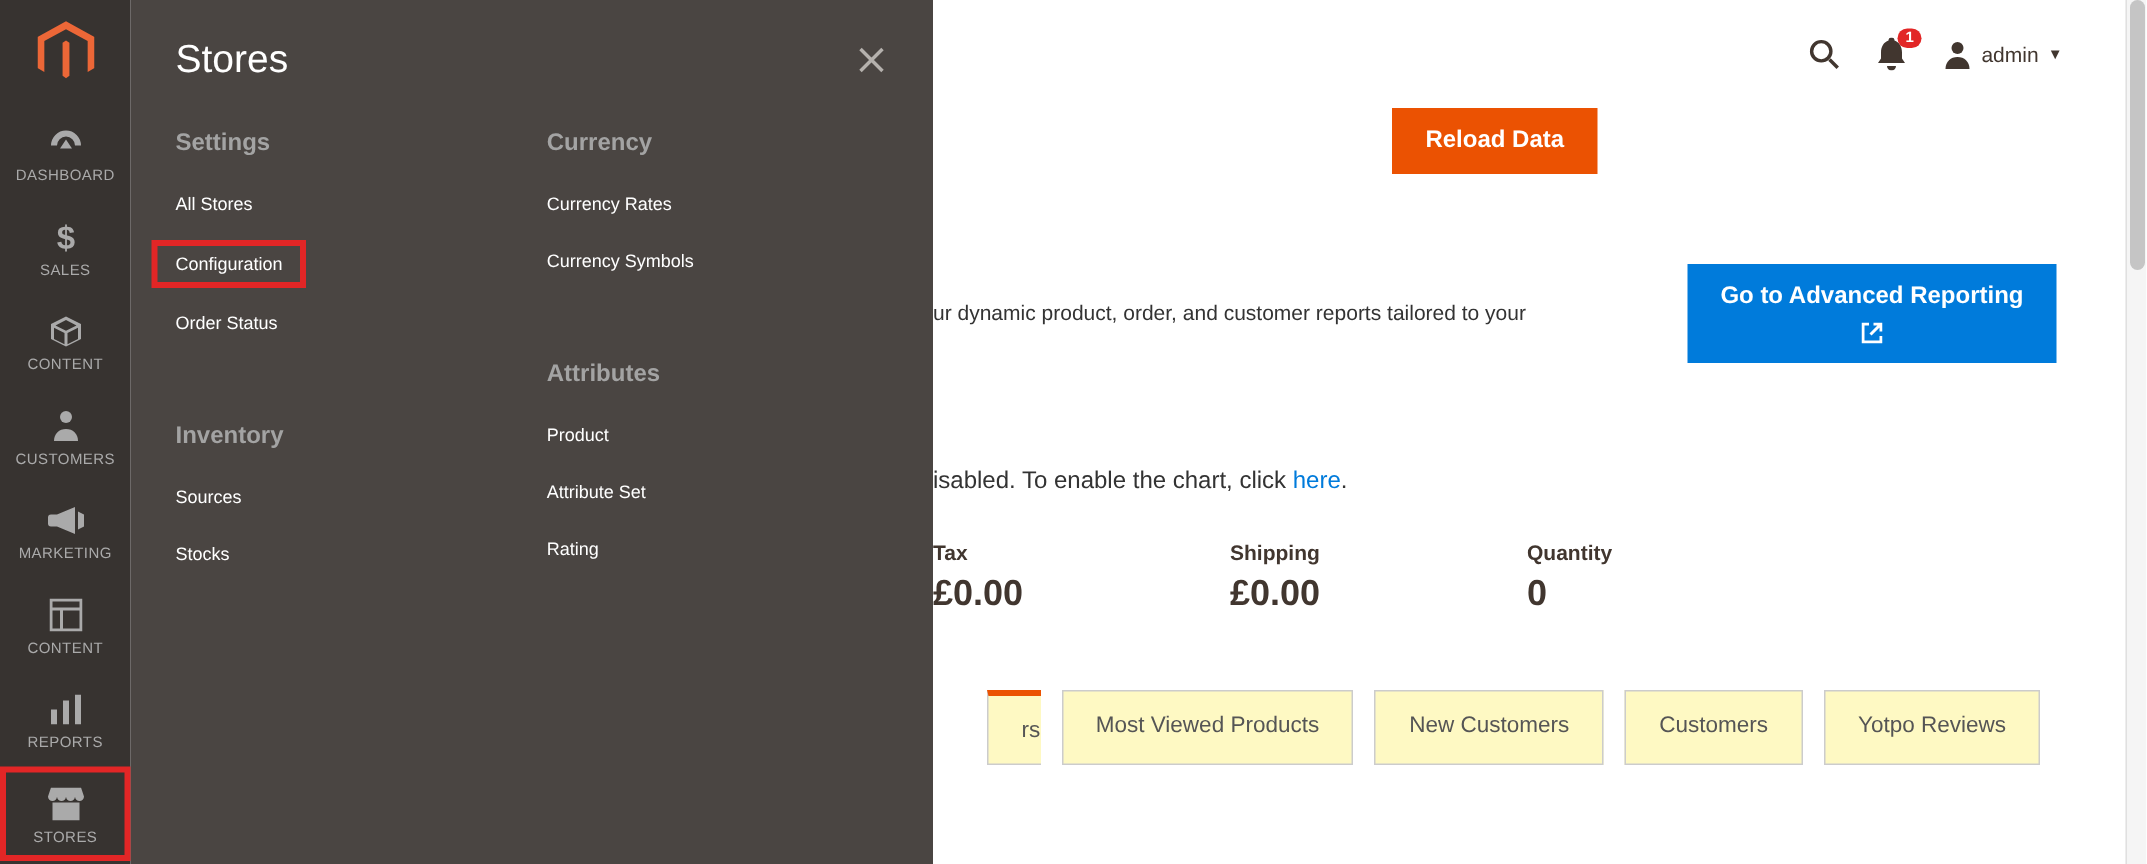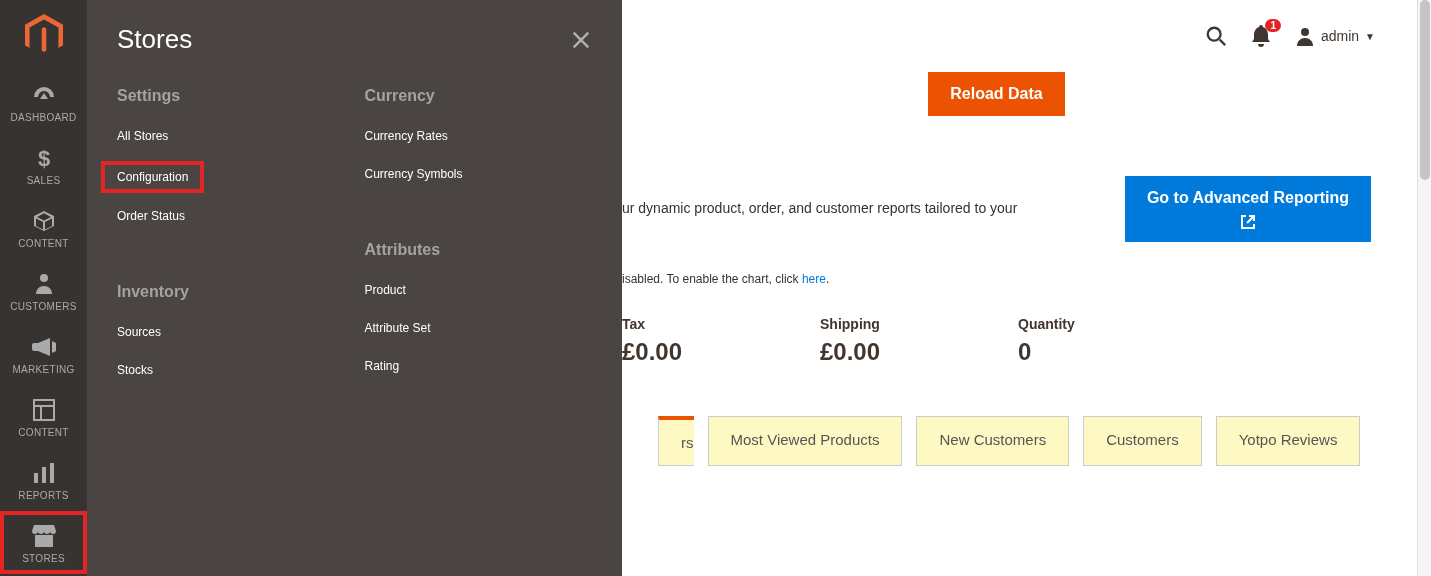--- a/index.html
+++ b/index.html
@@ -38,21 +38,21 @@
     .user-wrap { gap: 6px; font-size: 14px; color: #41362f; }
     .user-wrap .caret { font-size: 10px; }
 
     .title-row { display: flex; justify-content: center; padding-right: 40px; margin-bottom: 30px; }
     .btn-orange { background: #eb5202; color: #fff; font-size: 16px; font-weight: 600; padding: 13px 22px; border: none; cursor: pointer; }
     .btn-blue { background: #007bdb; color: #fff; font-size: 16px; font-weight: 600; padding: 13px 22px; border: none; cursor: pointer; display: inline-flex; align-items: center; gap: 8px; flex-direction: column; }
 
     .adv-row { display: flex; justify-content: space-between; align-items: center; padding: 30px 40px 30px 0; line-height: 1.7; gap: 19px; }
     .adv-text { font-size: 14px; color: #333; }
 
-    .chart-note { font-size: 12px; color: #333; margin-bottom: 30px; }
+    .chart-note { font-size: 16px; color: #333; margin-bottom: 30px; margin-top: 40px; }
     .chart-note a { color: #007bdb; cursor: pointer; text-decoration: none; }
 
     .metrics { display: flex; gap: 28px; margin-bottom: 50px; }
     .metric { min-width: 170px; }
     .metric .mlabel { font-size: 14px; font-weight: 700; color: #41362f; margin-bottom: 6px; }
     .metric .mvalue { font-size: 24px; font-weight: 700; color: #41362f; }
 
     .tabs { display: flex; gap: 14px; padding-left: 36px; }
     .tab { border: 1px solid #ccc; padding: 14px 22px; font-size: 15px; color: #555; cursor: pointer; background: #fef9c3; }
     .tab.active-edge { border-top: 4px solid #eb5202; border-right: none; padding-right: 0; }

